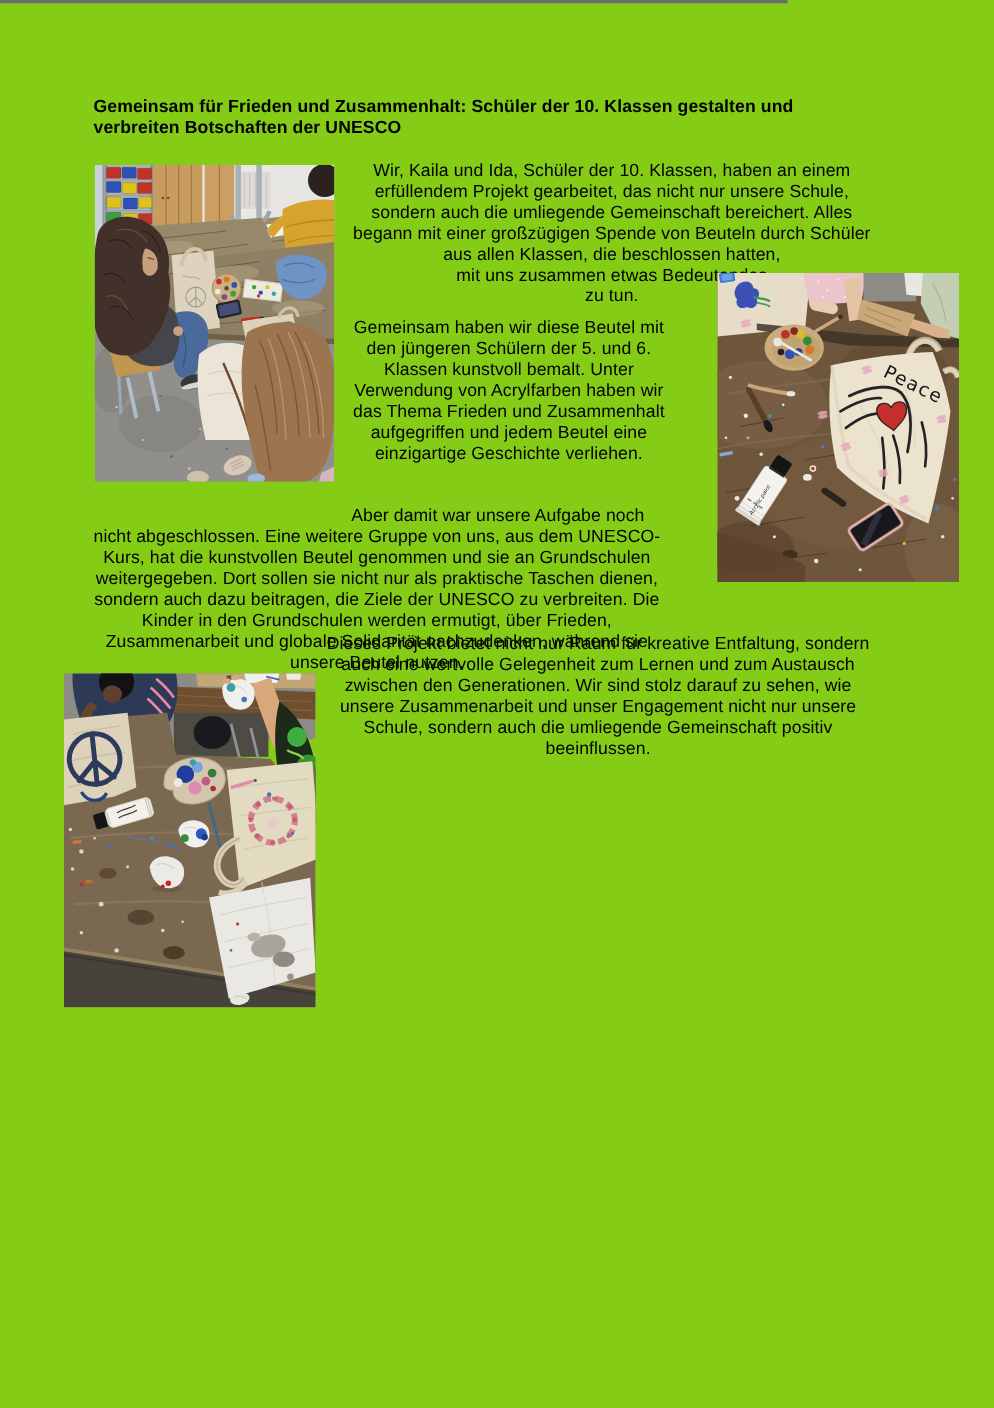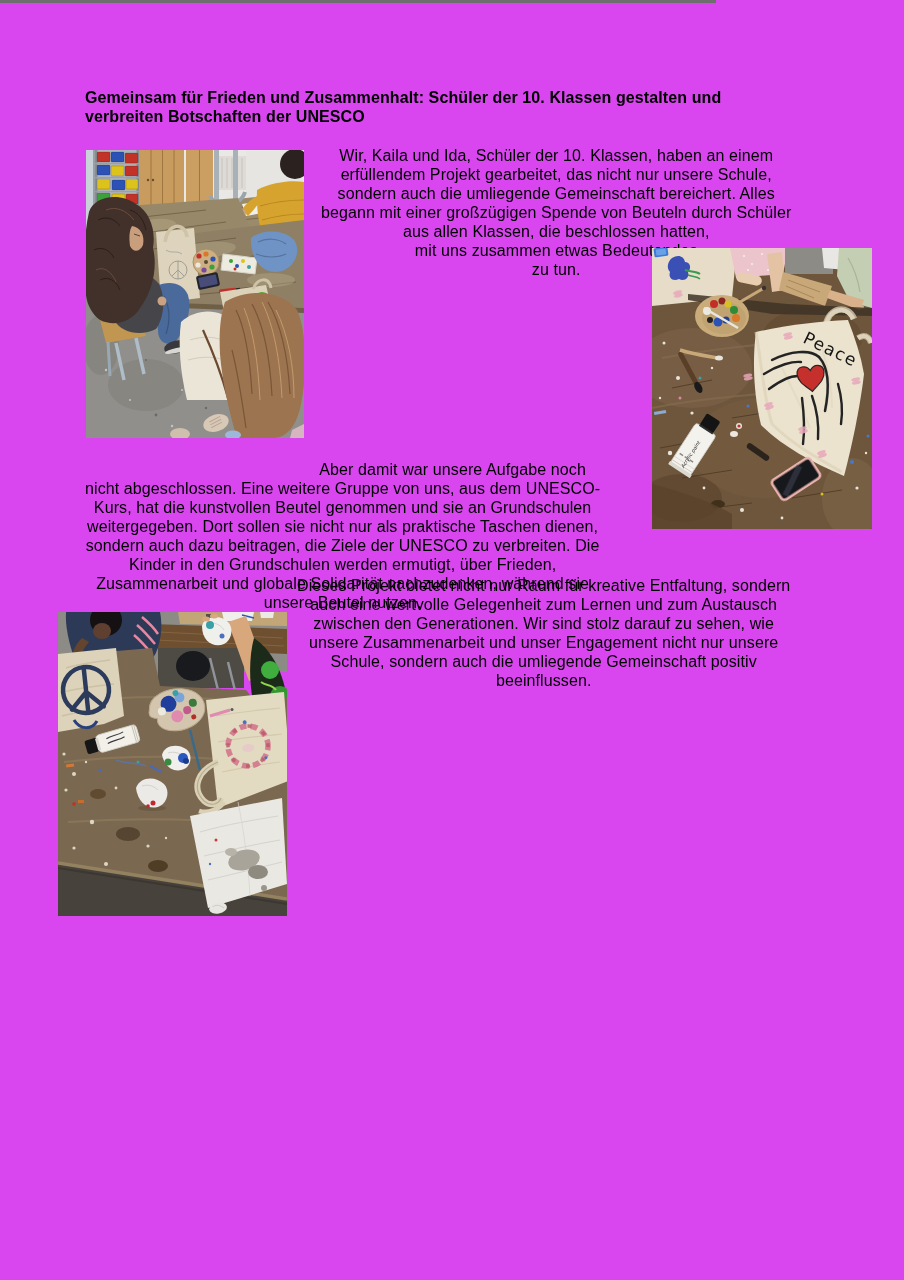--- a/index.html
+++ b/index.html
@@ -1,16 +1,16 @@
 <!DOCTYPE html>
 <html><head>
 <meta charset="utf-8">
 <style>
   html,body{margin:0;padding:0;background:#ffffff;}
-  .page{position:relative;width:904px;height:1280px;background:#d946ef;overflow:hidden;
+  .page{position:relative;width:904px;height:1280px;background:#84cc16;overflow:hidden;
         font-family:"Liberation Sans",sans-serif;color:#000;}
   .top-line{position:absolute;left:0;top:0;width:716px;height:3px;background:#6e6e6e;}
   .title{position:absolute;left:85px;top:88px;margin:0;font-size:16px;line-height:19px;
          font-weight:bold;white-space:pre;letter-spacing:.1px;}
   .para{position:absolute;font-size:16px;line-height:19px;white-space:pre;letter-spacing:.1px;text-align:center;}
   .p1{left:321px;top:146px;}
   .p2{left:321px;top:289px;}
   .p3{left:85px;top:460px;text-indent:220px;}
   .p4{left:297px;top:576px;}
   .photo{position:absolute;margin:0;padding:0;overflow:hidden;}
@@ -252,20 +252,27 @@
     </svg>
   </figure>
 
   <div class="para p1">Wir, Kaila und Ida, Schüler der 10. Klassen, haben an einem
 erfüllendem Projekt gearbeitet, das nicht nur unsere Schule,
 sondern auch die umliegende Gemeinschaft bereichert. Alles
 begann mit einer großzügigen Spende von Beuteln durch Schüler
 aus allen Klassen, die beschlossen hatten,
 mit uns zusammen etwas Bedeutendes
 zu tun.</div>
+  <div class="para p2">Gemeinsam haben wir diese Beutel mit
+den jüngeren Schülern der 5. und 6.
+Klassen kunstvoll bemalt. Unter
+Verwendung von Acrylfarben haben wir
+das Thema Frieden und Zusammenhalt
+aufgegriffen und jedem Beutel eine
+einzigartige Geschichte verliehen.</div>
 
   <figure class="photo photo2">
     <svg viewBox="0 0 220 281" xmlns="http://www.w3.org/2000/svg">
       <g>
         <rect x="0" y="0" width="220" height="281" fill="#6e563c"></rect>
         <ellipse cx="40" cy="120" rx="60" ry="40" fill="#7a6146" opacity=".7"></ellipse>
         <ellipse cx="160" cy="90" rx="50" ry="30" fill="#604a31" opacity=".6"></ellipse>
         <ellipse cx="110" cy="200" rx="70" ry="50" fill="#775e41" opacity=".6"></ellipse>
         <ellipse cx="30" cy="250" rx="40" ry="24" fill="#5c452c" opacity=".7"></ellipse>
         <ellipse cx="200" cy="250" rx="30" ry="40" fill="#7d654a" opacity=".6"></ellipse>

